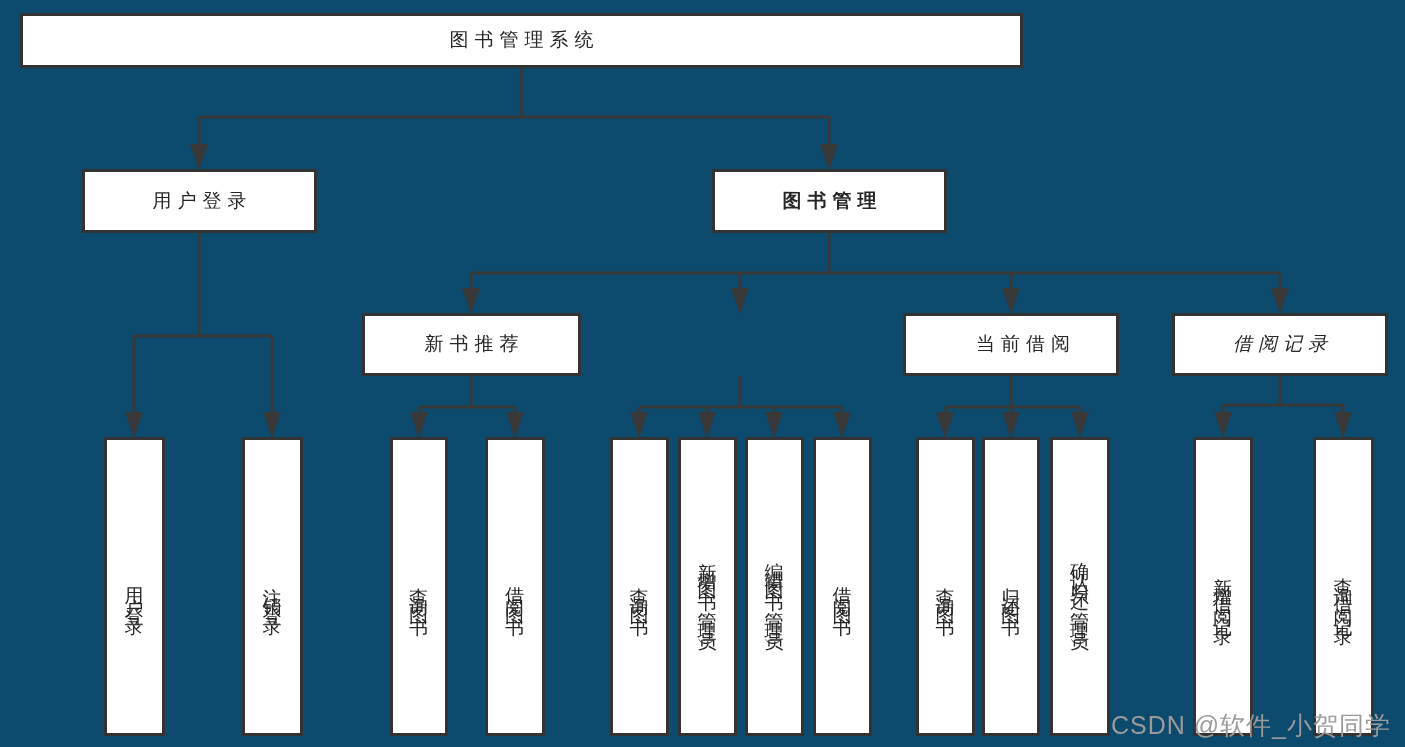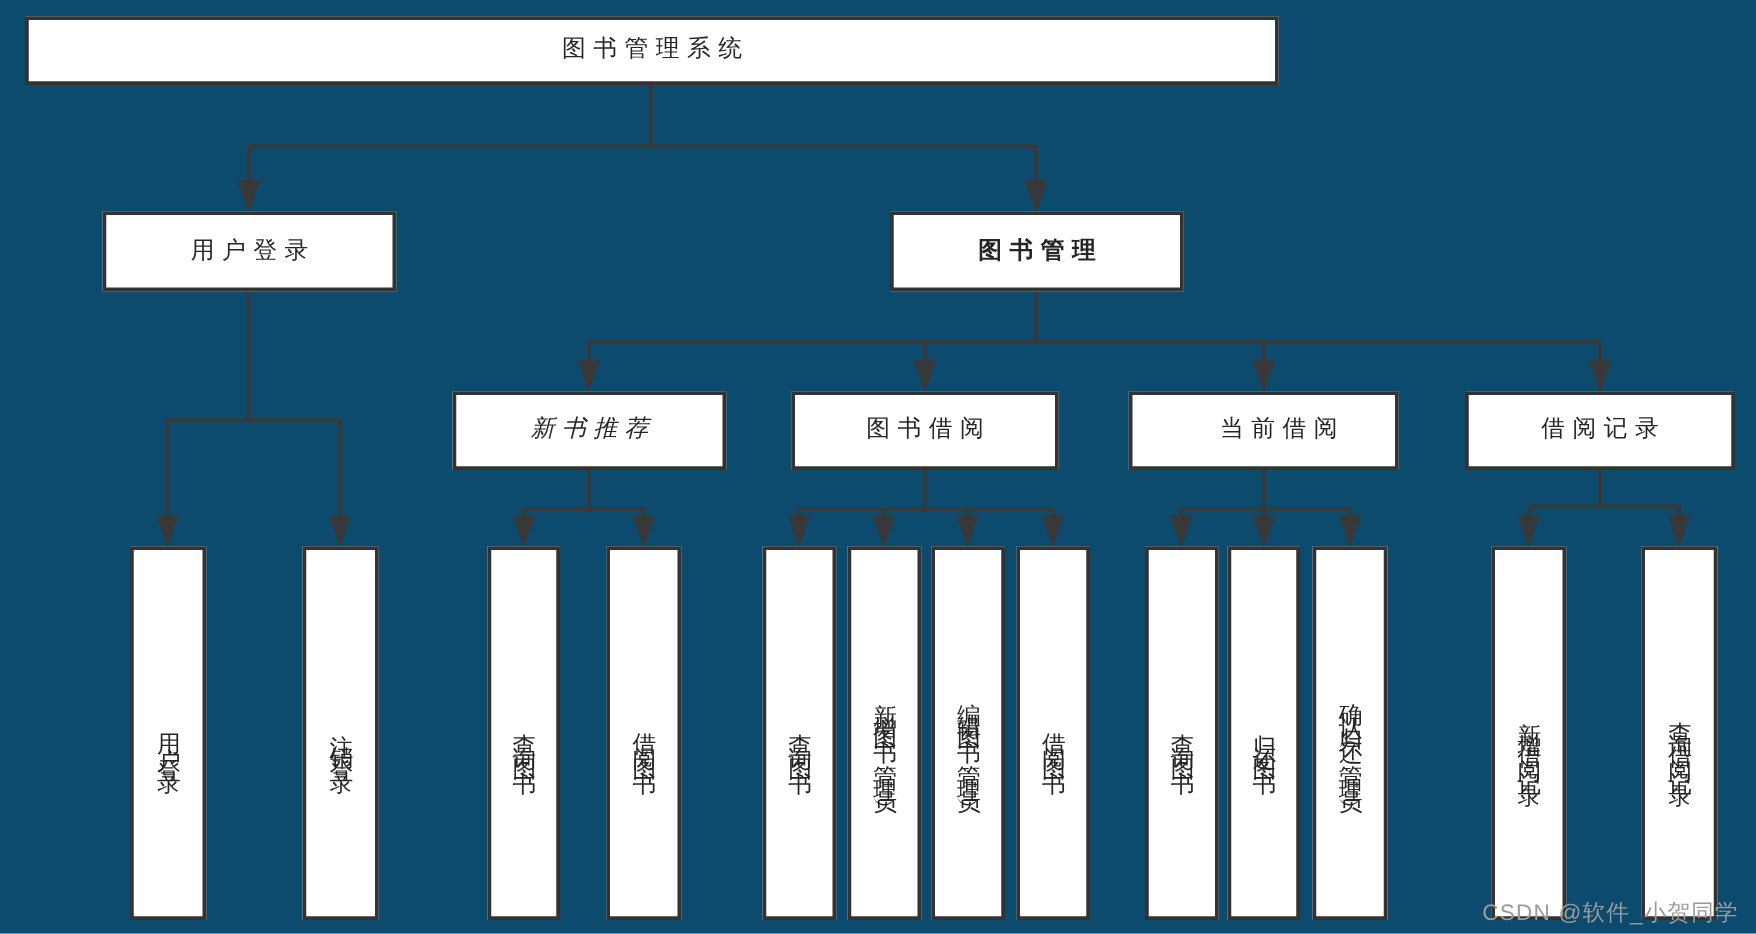--- a/index.html
+++ b/index.html
@@ -45,21 +45,21 @@
     text-orientation: mixed;
     font-size: 19px;
     letter-spacing: 10px;
     line-height: 1;
     padding-top: 10px; 
   }
   .watermark {
     position: absolute;
     right: 14px;
     bottom: 5px;
-    font-size: 18px;
+    font-size: 25px;
     letter-spacing: 1px;
     color: #9b9b9b;
     white-space: nowrap;
   }
 </style>
 </head>
 <body>
 
 <div class="stage">
 
@@ -100,30 +100,27 @@
     <span>图书管理系统</span>
   </div>
 
   <div class="box h" style="left:82px; top:169px; width:235px; height:64px;">
     <span>用户登录</span>
   </div>
   <div class="box h" style="left:712px; top:169px; width:235px; height:64px;font-weight:bold;">
     <span>图书管理</span>
   </div>
 
-  <div class="box h" style="left:362px; top:313px; width:219px; height:63px;font-style:italic;">
+  <div class="box h" style="left:362px; top:313px; width:219px; height:63px;">
     <span>新书推荐</span>
-  </div>
-  <div class="box h" style="left:633px; top:313px; width:214px; height:63px;">
-    <span>图书借阅</span>
   </div>
   <div class="box h" style="left:903px; top:313px; width:216px; height:63px;padding-left:24px;">
     <span>当前借阅</span>
   </div>
-  <div class="box h" style="left:1172px; top:313px; width:216px; height:63px;">
+  <div class="box h" style="left:1172px; top:313px; width:216px; height:63px;font-style:italic;">
     <span>借阅记录</span>
   </div>
 
   <div class="box v" style="left:104px; top:437px; width:61px; height:299px;">
     <span>用户登录</span>
   </div>
   <div class="box v" style="left:242px; top:437px; width:61px; height:299px;">
     <span>注销登录</span>
   </div>
 

